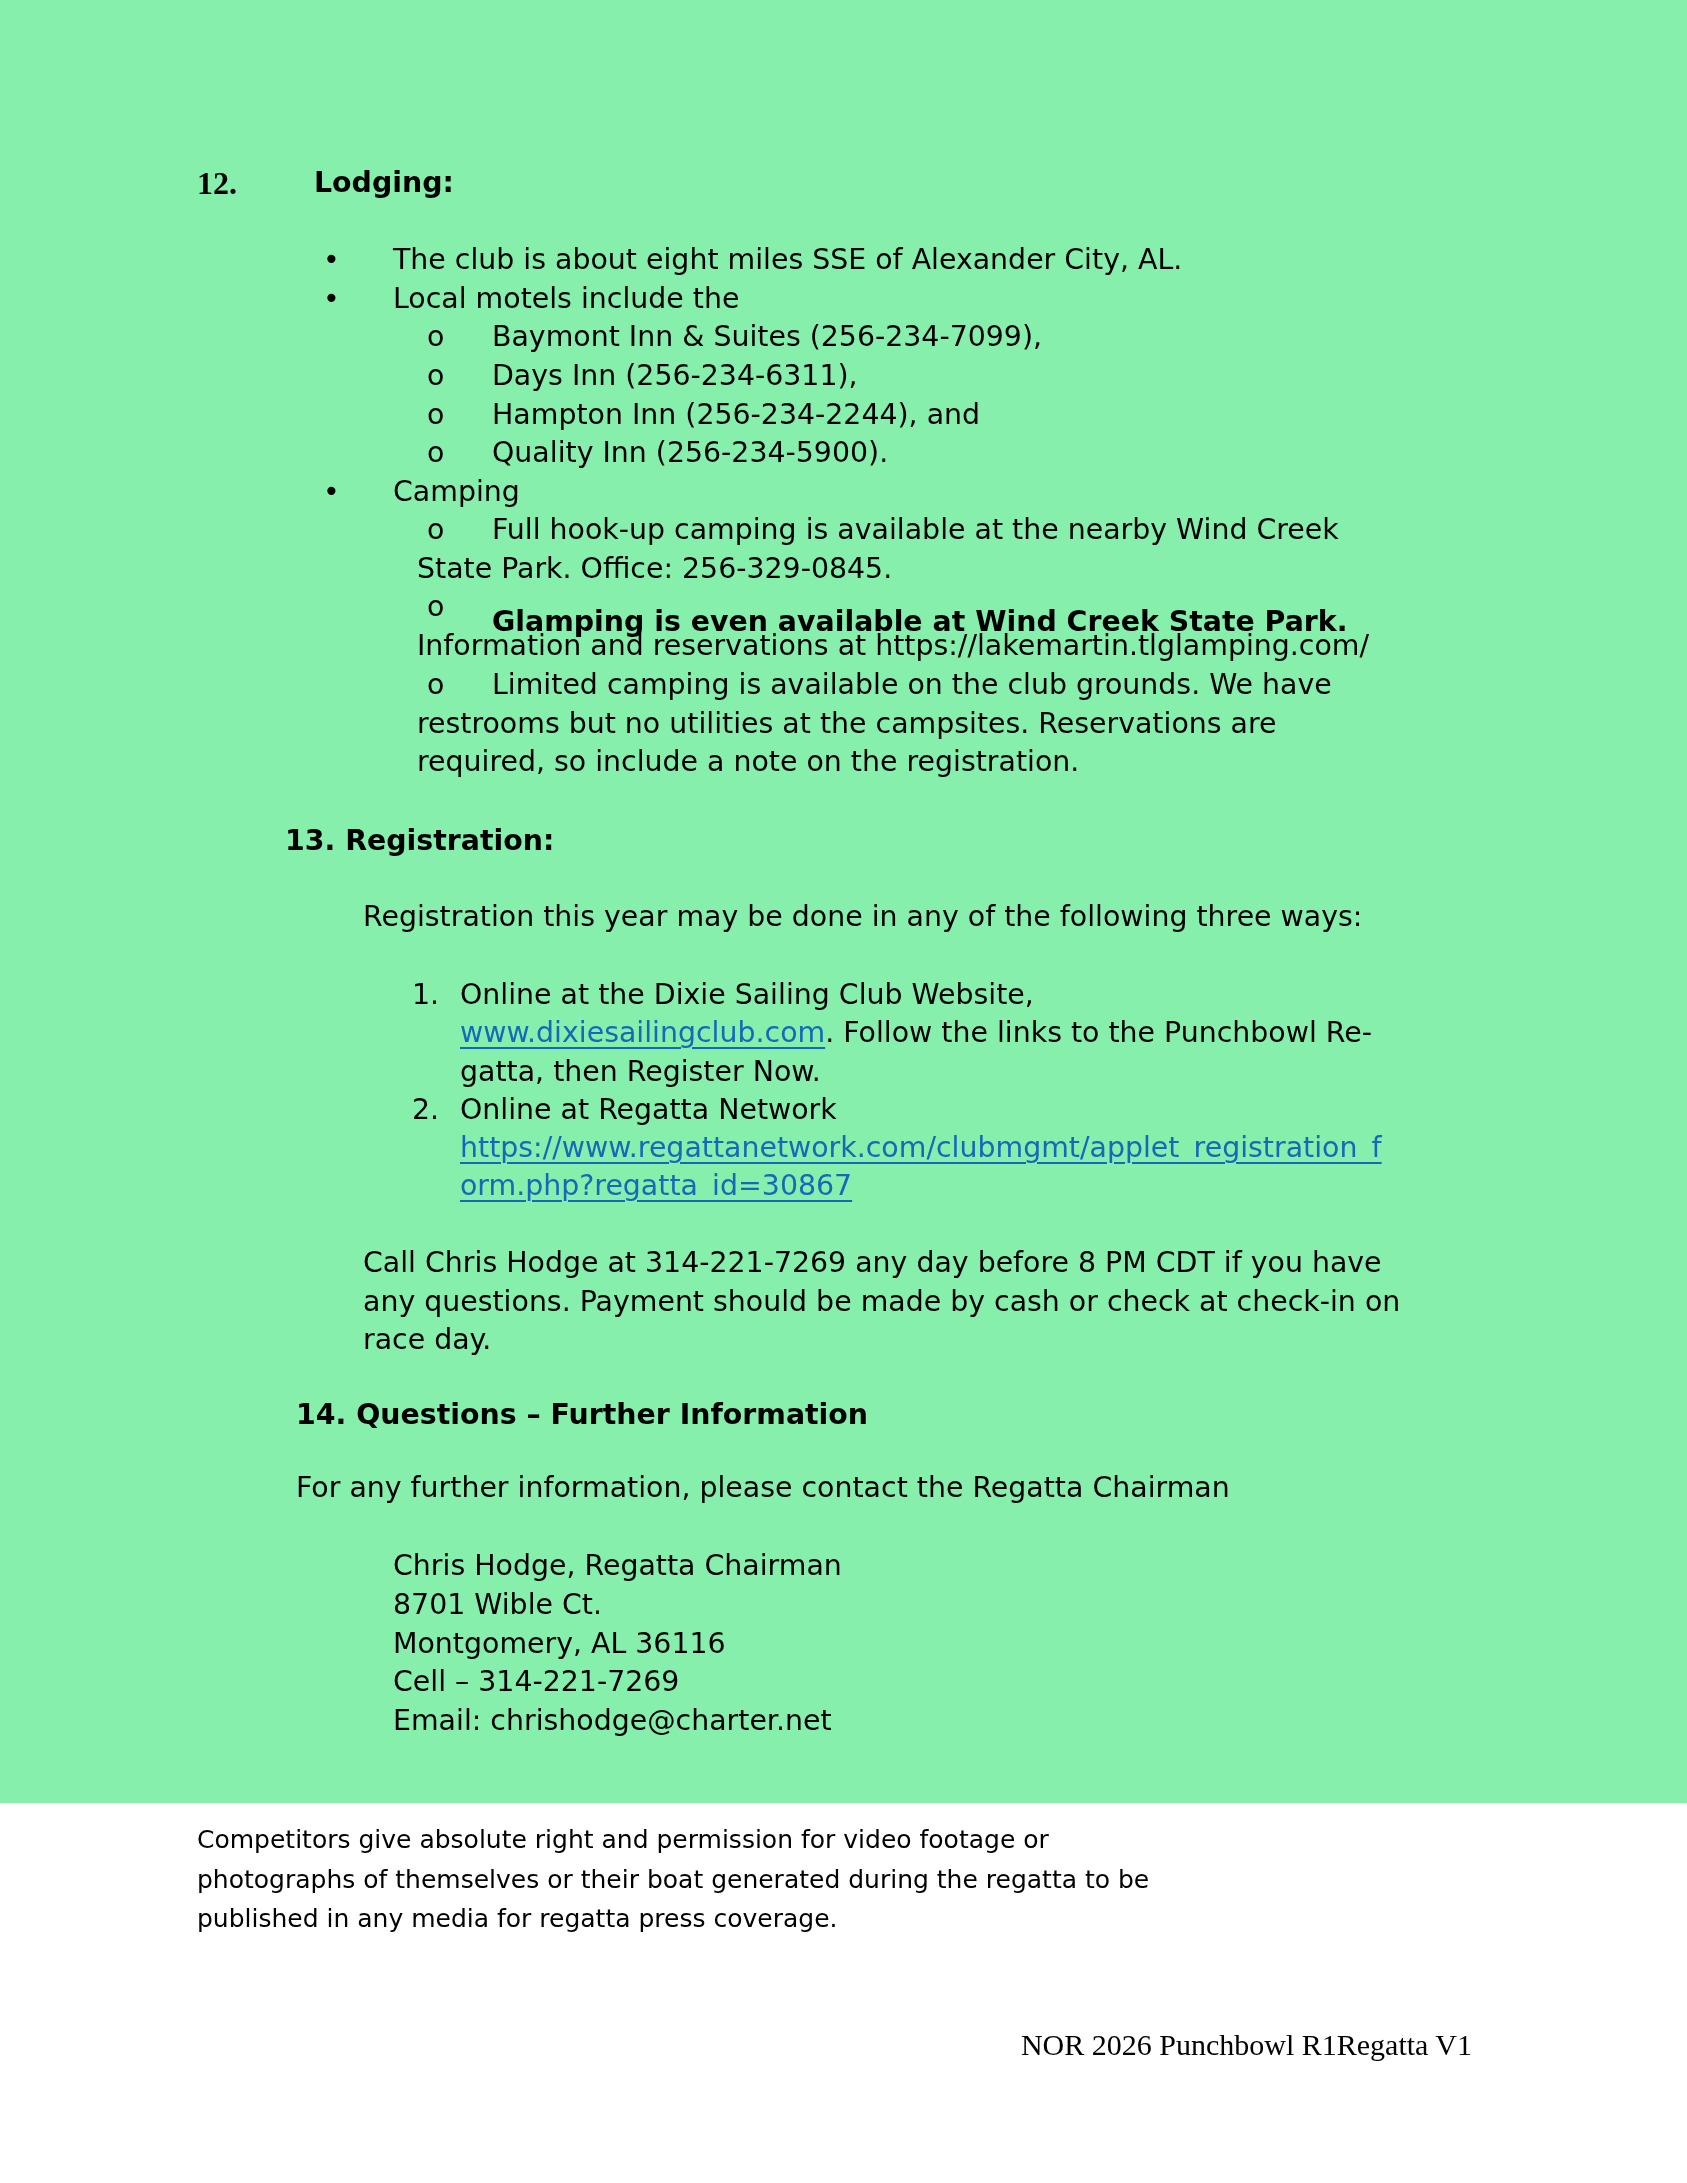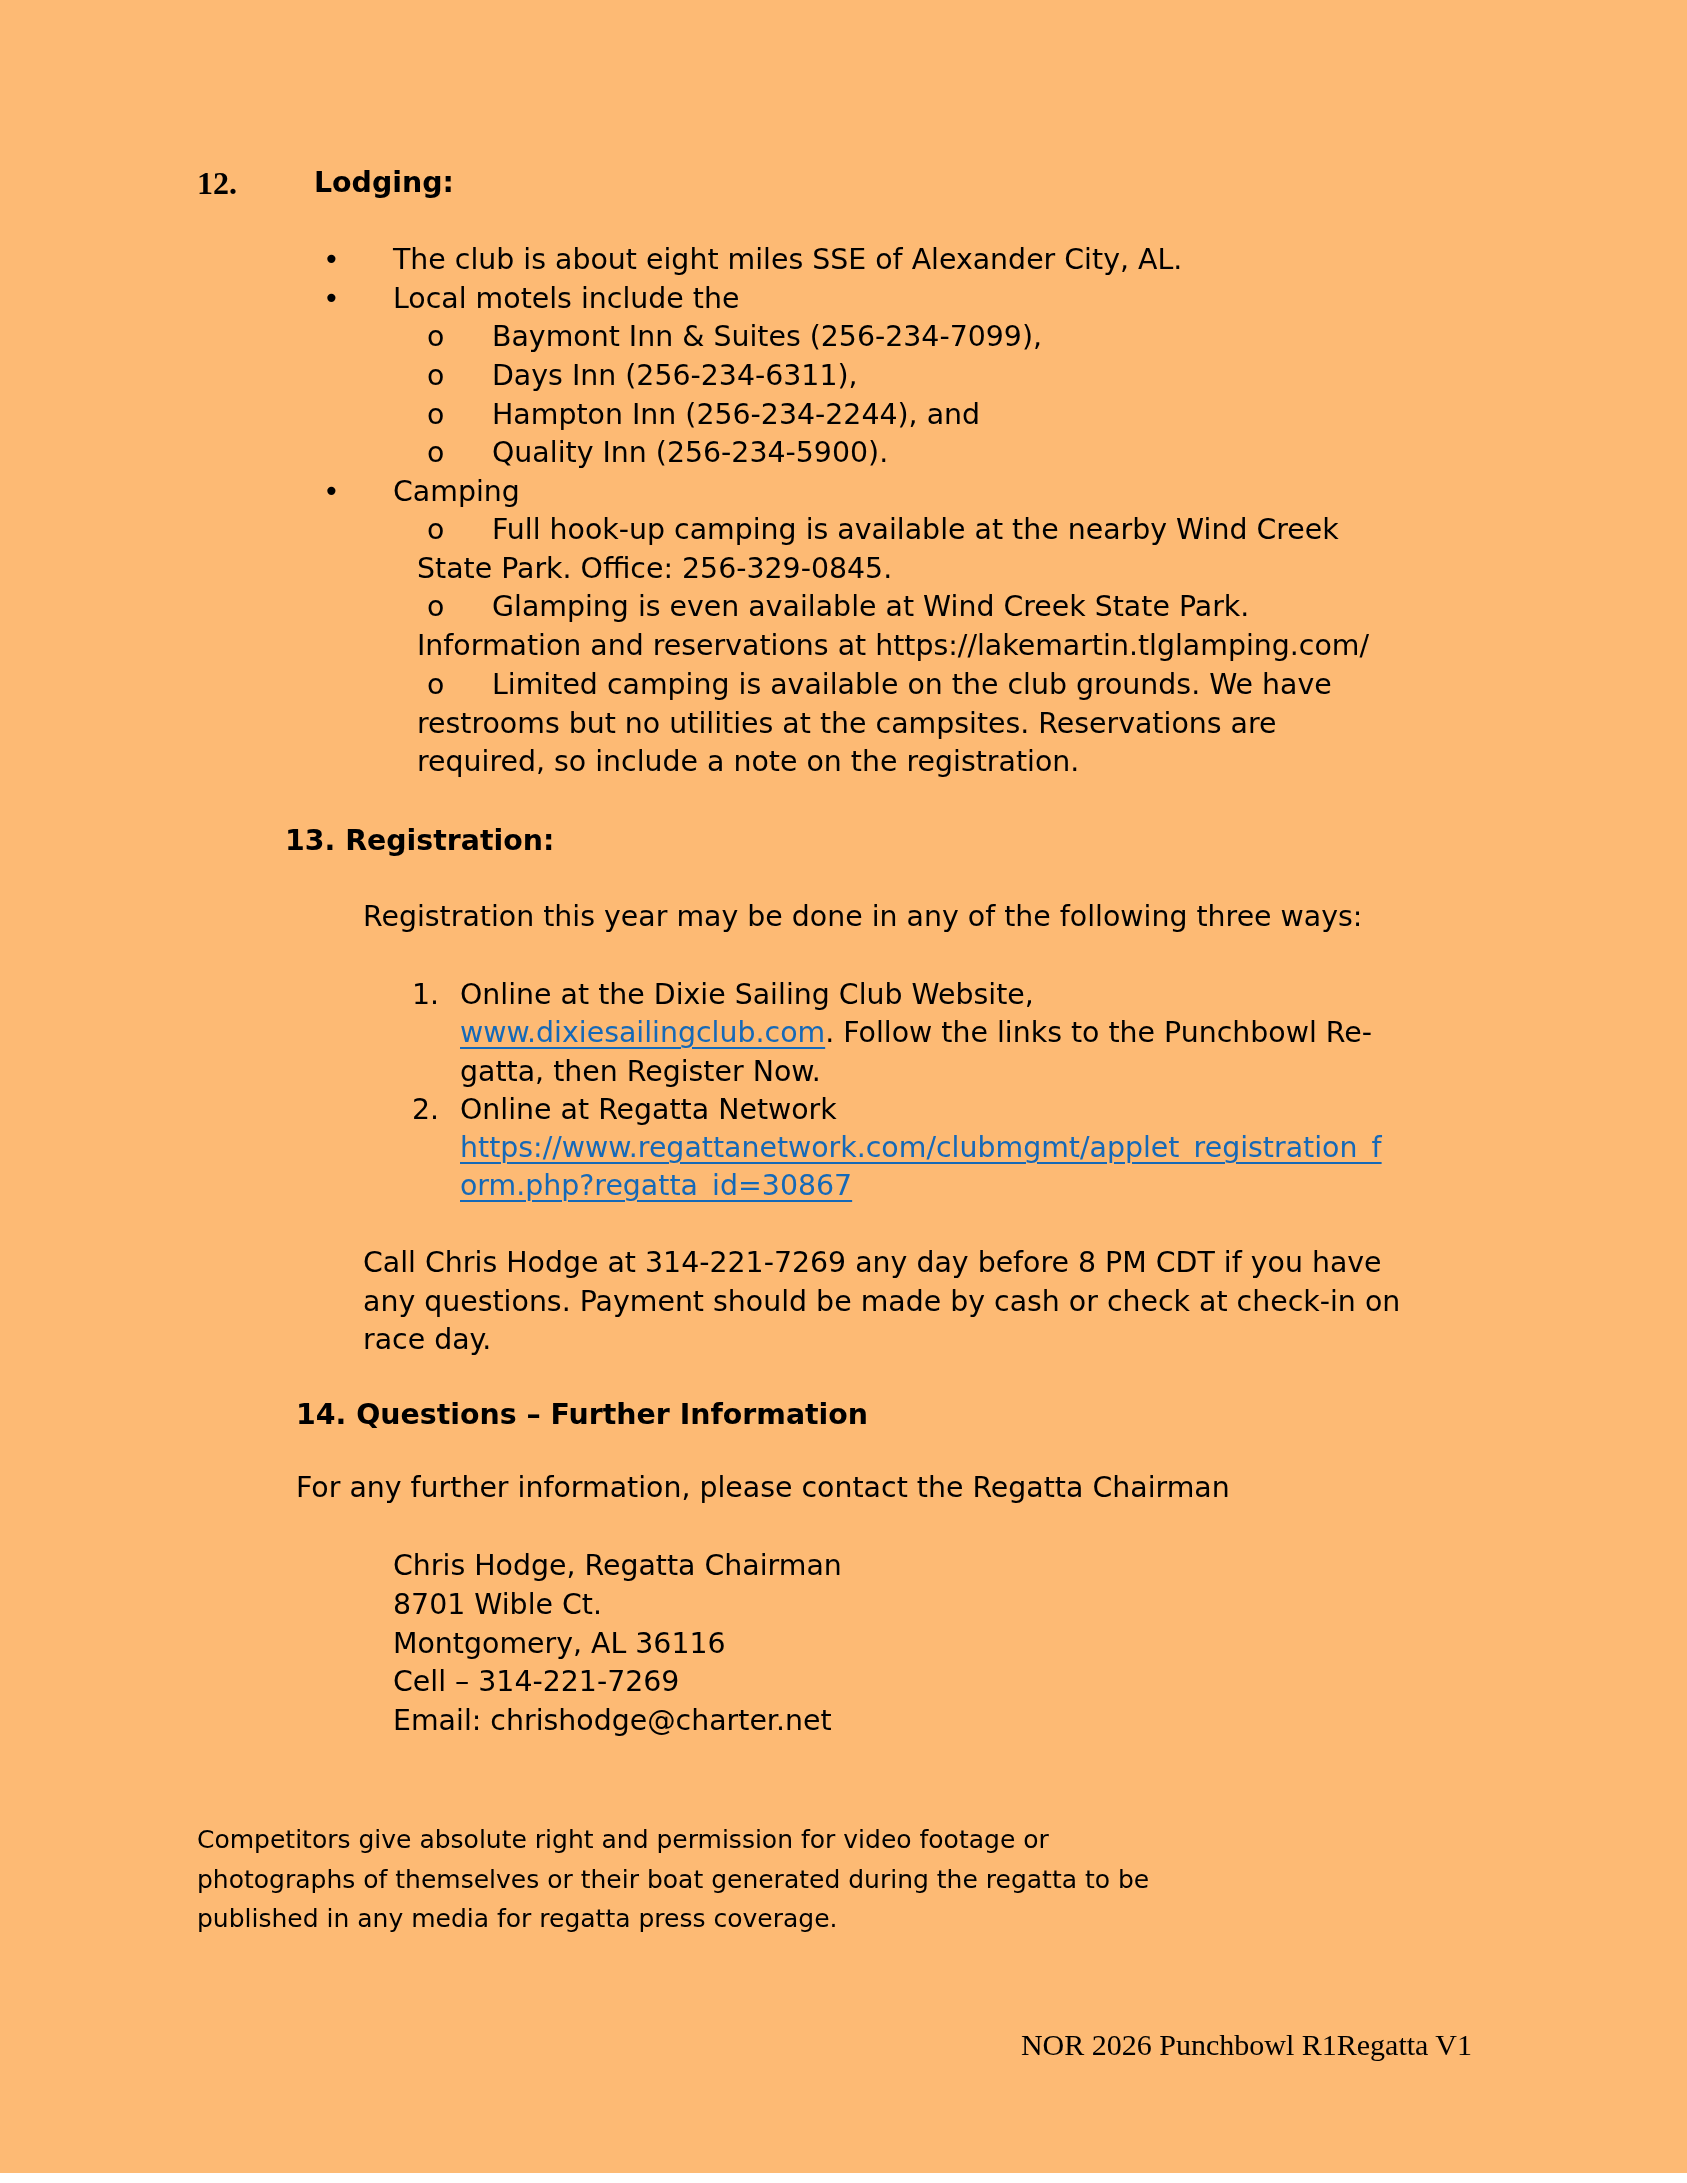--- a/index.html
+++ b/index.html
@@ -1,17 +1,17 @@
 <!DOCTYPE html>
 <html style="font-size:10.6px"><head>
 <meta charset="utf-8">
 <style>
   html, body { margin: 0; padding: 0; background: #ffffff; }
   body { width: 1687px; height: 2183px; position: relative; overflow: hidden; }
-  .page { position: absolute; left: 0; top: 0; width: 1687px; height: 2173px; background: #fdba74; color: #000; }
+  .page { position: absolute; left: 0; top: 0; width: 1687px; height: 1803px; background: #86efac; color: #000; }
   .ln { position: absolute; white-space: nowrap; font-family: "DejaVu Sans", sans-serif; font-size: 28.4px; line-height: 38px; height: 38px; color: #000; }
   .b { font-weight: bold; }
   .num12 { font-family: "Liberation Serif", serif; font-weight: bold; font-size: 32px; }
   .link { color: #1569b8; text-decoration: underline; text-decoration-thickness: 2px; text-underline-offset: 4.6px; }
   .big { font-size: 25px; line-height: 40px; height: 40px; }
   .footer { font-family: "Liberation Serif", serif; font-size: 30px; }
 </style>
 </head>
 <body>
 
@@ -36,21 +36,21 @@
   <div class="ln" style="left:492px; top:434px;">Quality Inn (256-234-5900).</div>
 
   <div class="ln" style="left:323px; top:473px;"><span>•</span></div>
   <div class="ln" style="left:393px; top:473px;">Camping</div>
 
   <div class="ln" style="left:427px; top:511px;">o</div>
   <div class="ln" style="left:492px; top:511px;">Full hook-up camping is available at the nearby Wind Creek</div>
   <div class="ln" style="left:417px; top:550px;">State Park. Office: 256-329-0845.</div>
 
   <div class="ln" style="left:427px; top:588px;">o</div>
-  <div class="ln" style="left:492px; top:588px;">Glamping is even available at Wind Creek State Park.</div>
+  <div class="ln" style="left:492px; top:603px;font-weight:bold;">Glamping is even available at Wind Creek State Park.</div>
   <div class="ln" style="left:417px; top:627px;">Information and reservations at https://lakemartin.tlglamping.com/</div>
 
   <div class="ln" style="left:427px; top:666px;">o</div>
   <div class="ln" style="left:492px; top:666px;">Limited camping is available on the club grounds.  We have</div>
   <div class="ln" style="left:417px; top:705px;">restrooms but no utilities at the campsites.  Reservations are</div>
   <div class="ln" style="left:417px; top:743px;">required, so include a note on the registration.</div>
 
   <div class="ln b" style="left:285px; top:822px;">13. Registration:</div>
   <div class="ln" style="left:363px; top:898px;">Registration this year may be done in any of the following three ways:</div>
 

